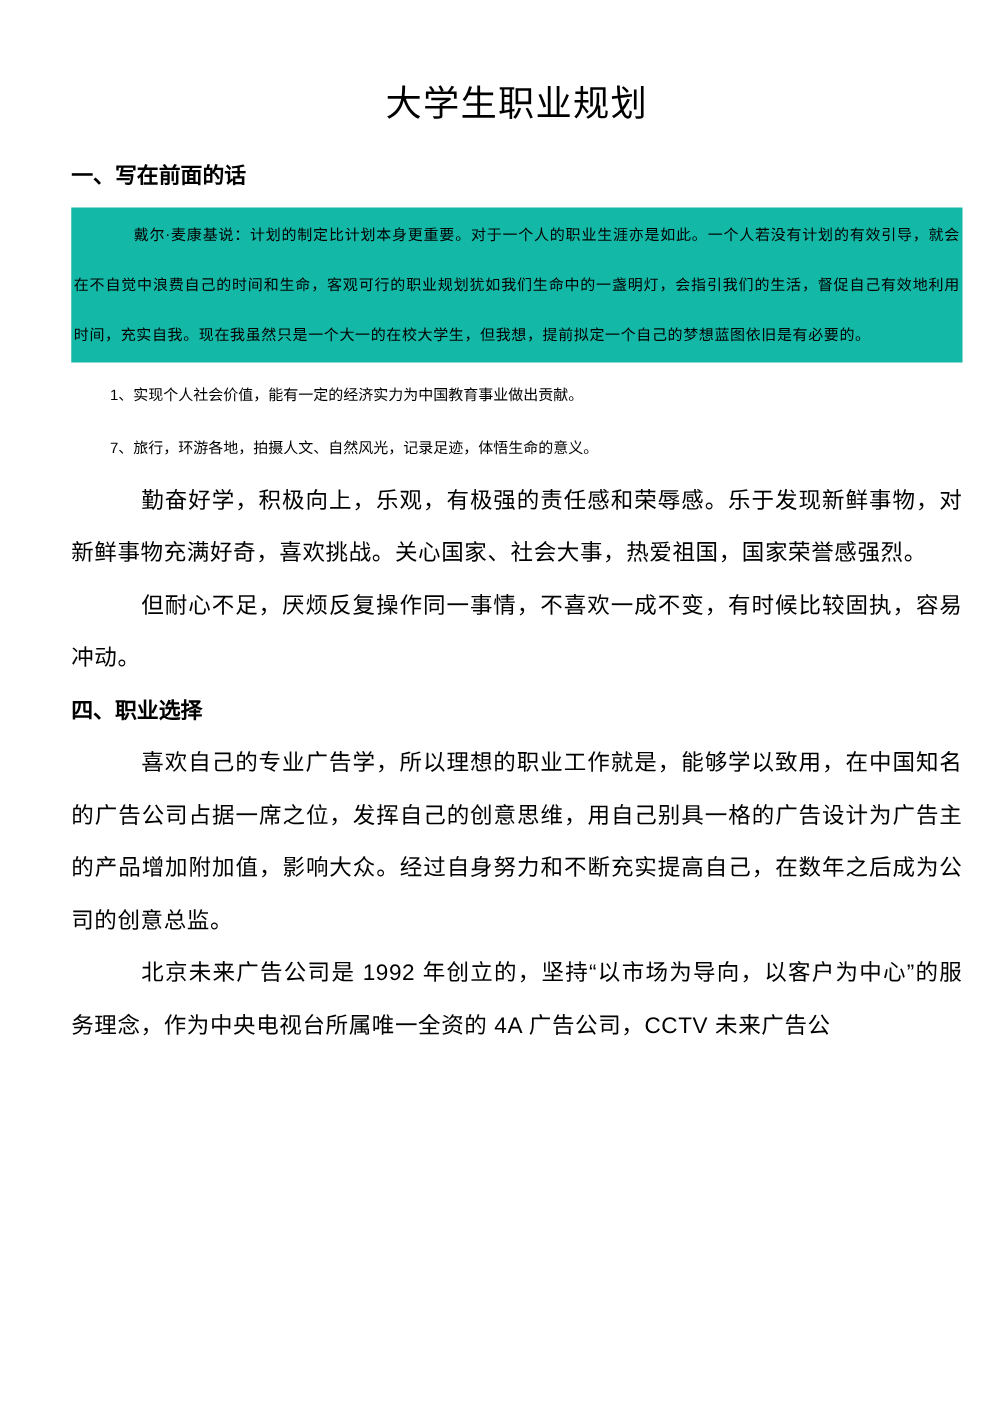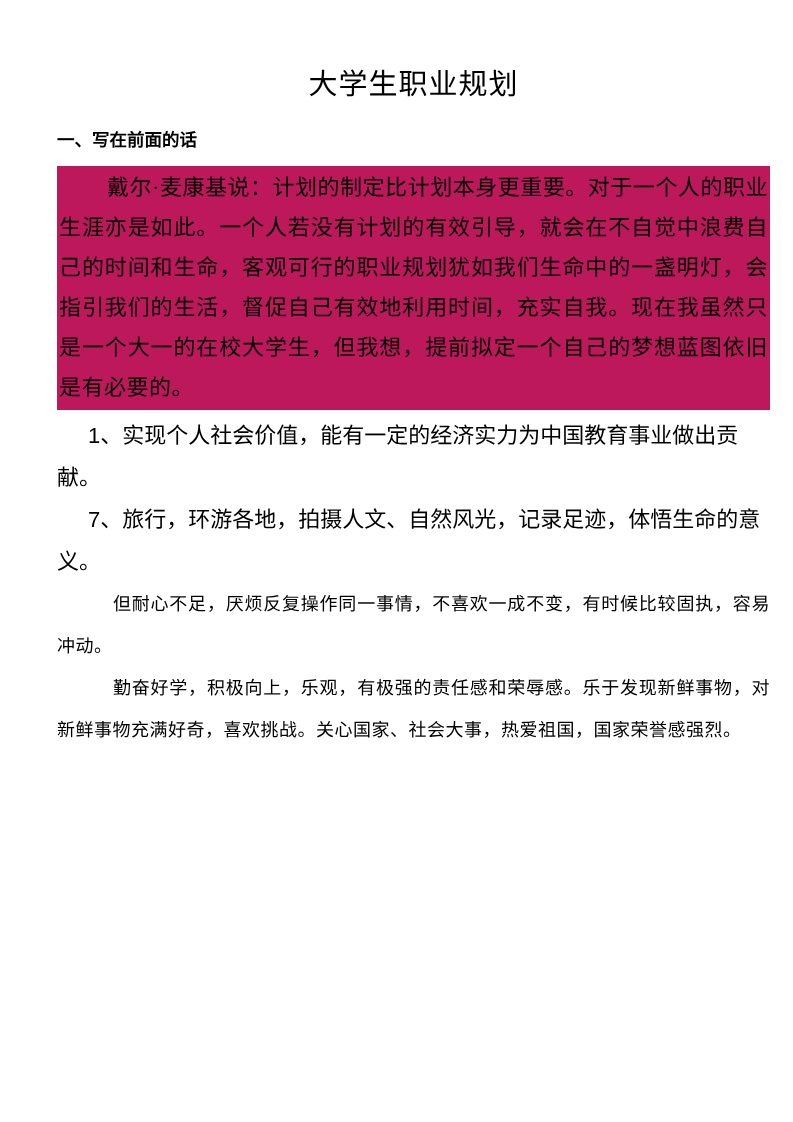--- a/index.html
+++ b/index.html
@@ -28,31 +28,31 @@
   }
   .sec-heading {
     margin: 0;
     font-size: 17.5px;
     font-weight: 700;
     line-height: 42px;
   }
   .quote-block {
     margin: 5px 0;
     padding: 2px 2px;
-    background: #be185d;
+    background: #14b8a6;
     font-family: "Liberation Serif", "DejaVu Serif", serif;
-    font-size: 22px;
+    font-size: 12px;
     line-height: 40px;
     letter-spacing: 0.5px;
     text-align: justify;
     text-indent: 48px;
   }
   .list-item {
     margin: 0;
-    font-size: 22px;
+    font-size: 12px;
     line-height: 42px;
     text-indent: 31px;
   }
   .body-para {
     margin: 0;
     font-size: 18px;
     line-height: 42px;
     letter-spacing: 0.5px;
     text-align: justify;
     text-indent: 56px;
@@ -69,18 +69,23 @@
     <h2 class="sec-heading">一、写在前面的话</h2>
     <p class="quote-block">戴尔·麦康基说：计划的制定比计划本身更重要。对于一个人的职业生涯亦是如此。一个人若没有计划的有效引导，就会在不自觉中浪费自己的时间和生命，客观可行的职业规划犹如我们生命中的一盏明灯，会指引我们的生活，督促自己有效地利用时间，充实自我。现在我虽然只是一个大一的在校大学生，但我想，提前拟定一个自己的梦想蓝图依旧是有必要的。</p>
   </section>
 
   <section>
     <p class="list-item">1、实现个人社会价值，能有一定的经济实力为中国教育事业做出贡献。</p>
     <p class="list-item">7、旅行，环游各地，拍摄人文、自然风光，记录足迹，体悟生命的意义。</p>
   </section>
 
   <section>
+    <p class="body-para">勤奋好学，积极向上，乐观，有极强的责任感和荣辱感。乐于发现新鲜事物，对新鲜事物充满好奇，喜欢挑战。关心国家、社会大事，热爱祖国，国家荣誉感强烈。</p>
     <p class="body-para">但耐心不足，厌烦反复操作同一事情，不喜欢一成不变，有时候比较固执，容易冲动。</p>
-    <p class="body-para">勤奋好学，积极向上，乐观，有极强的责任感和荣辱感。乐于发现新鲜事物，对新鲜事物充满好奇，喜欢挑战。关心国家、社会大事，热爱祖国，国家荣誉感强烈。</p>
   </section>
 
+  <section>
+    <h2 class="sec-heading">四、职业选择</h2>
+    <p class="body-para">喜欢自己的专业广告学，所以理想的职业工作就是，能够学以致用，在中国知名的广告公司占据一席之位，发挥自己的创意思维，用自己别具一格的广告设计为广告主的产品增加附加值，影响大众。经过自身努力和不断充实提高自己，在数年之后成为公司的创意总监。</p>
+    <p class="body-para">北京未来广告公司是 1992 年创立的，坚持“以市场为导向，以客户为中心”的服务理念，作为中央电视台所属唯一全资的 4A 广告公司，CCTV 未来广告公</p>
+  </section>
 
 </div>
 
 </body></html>

